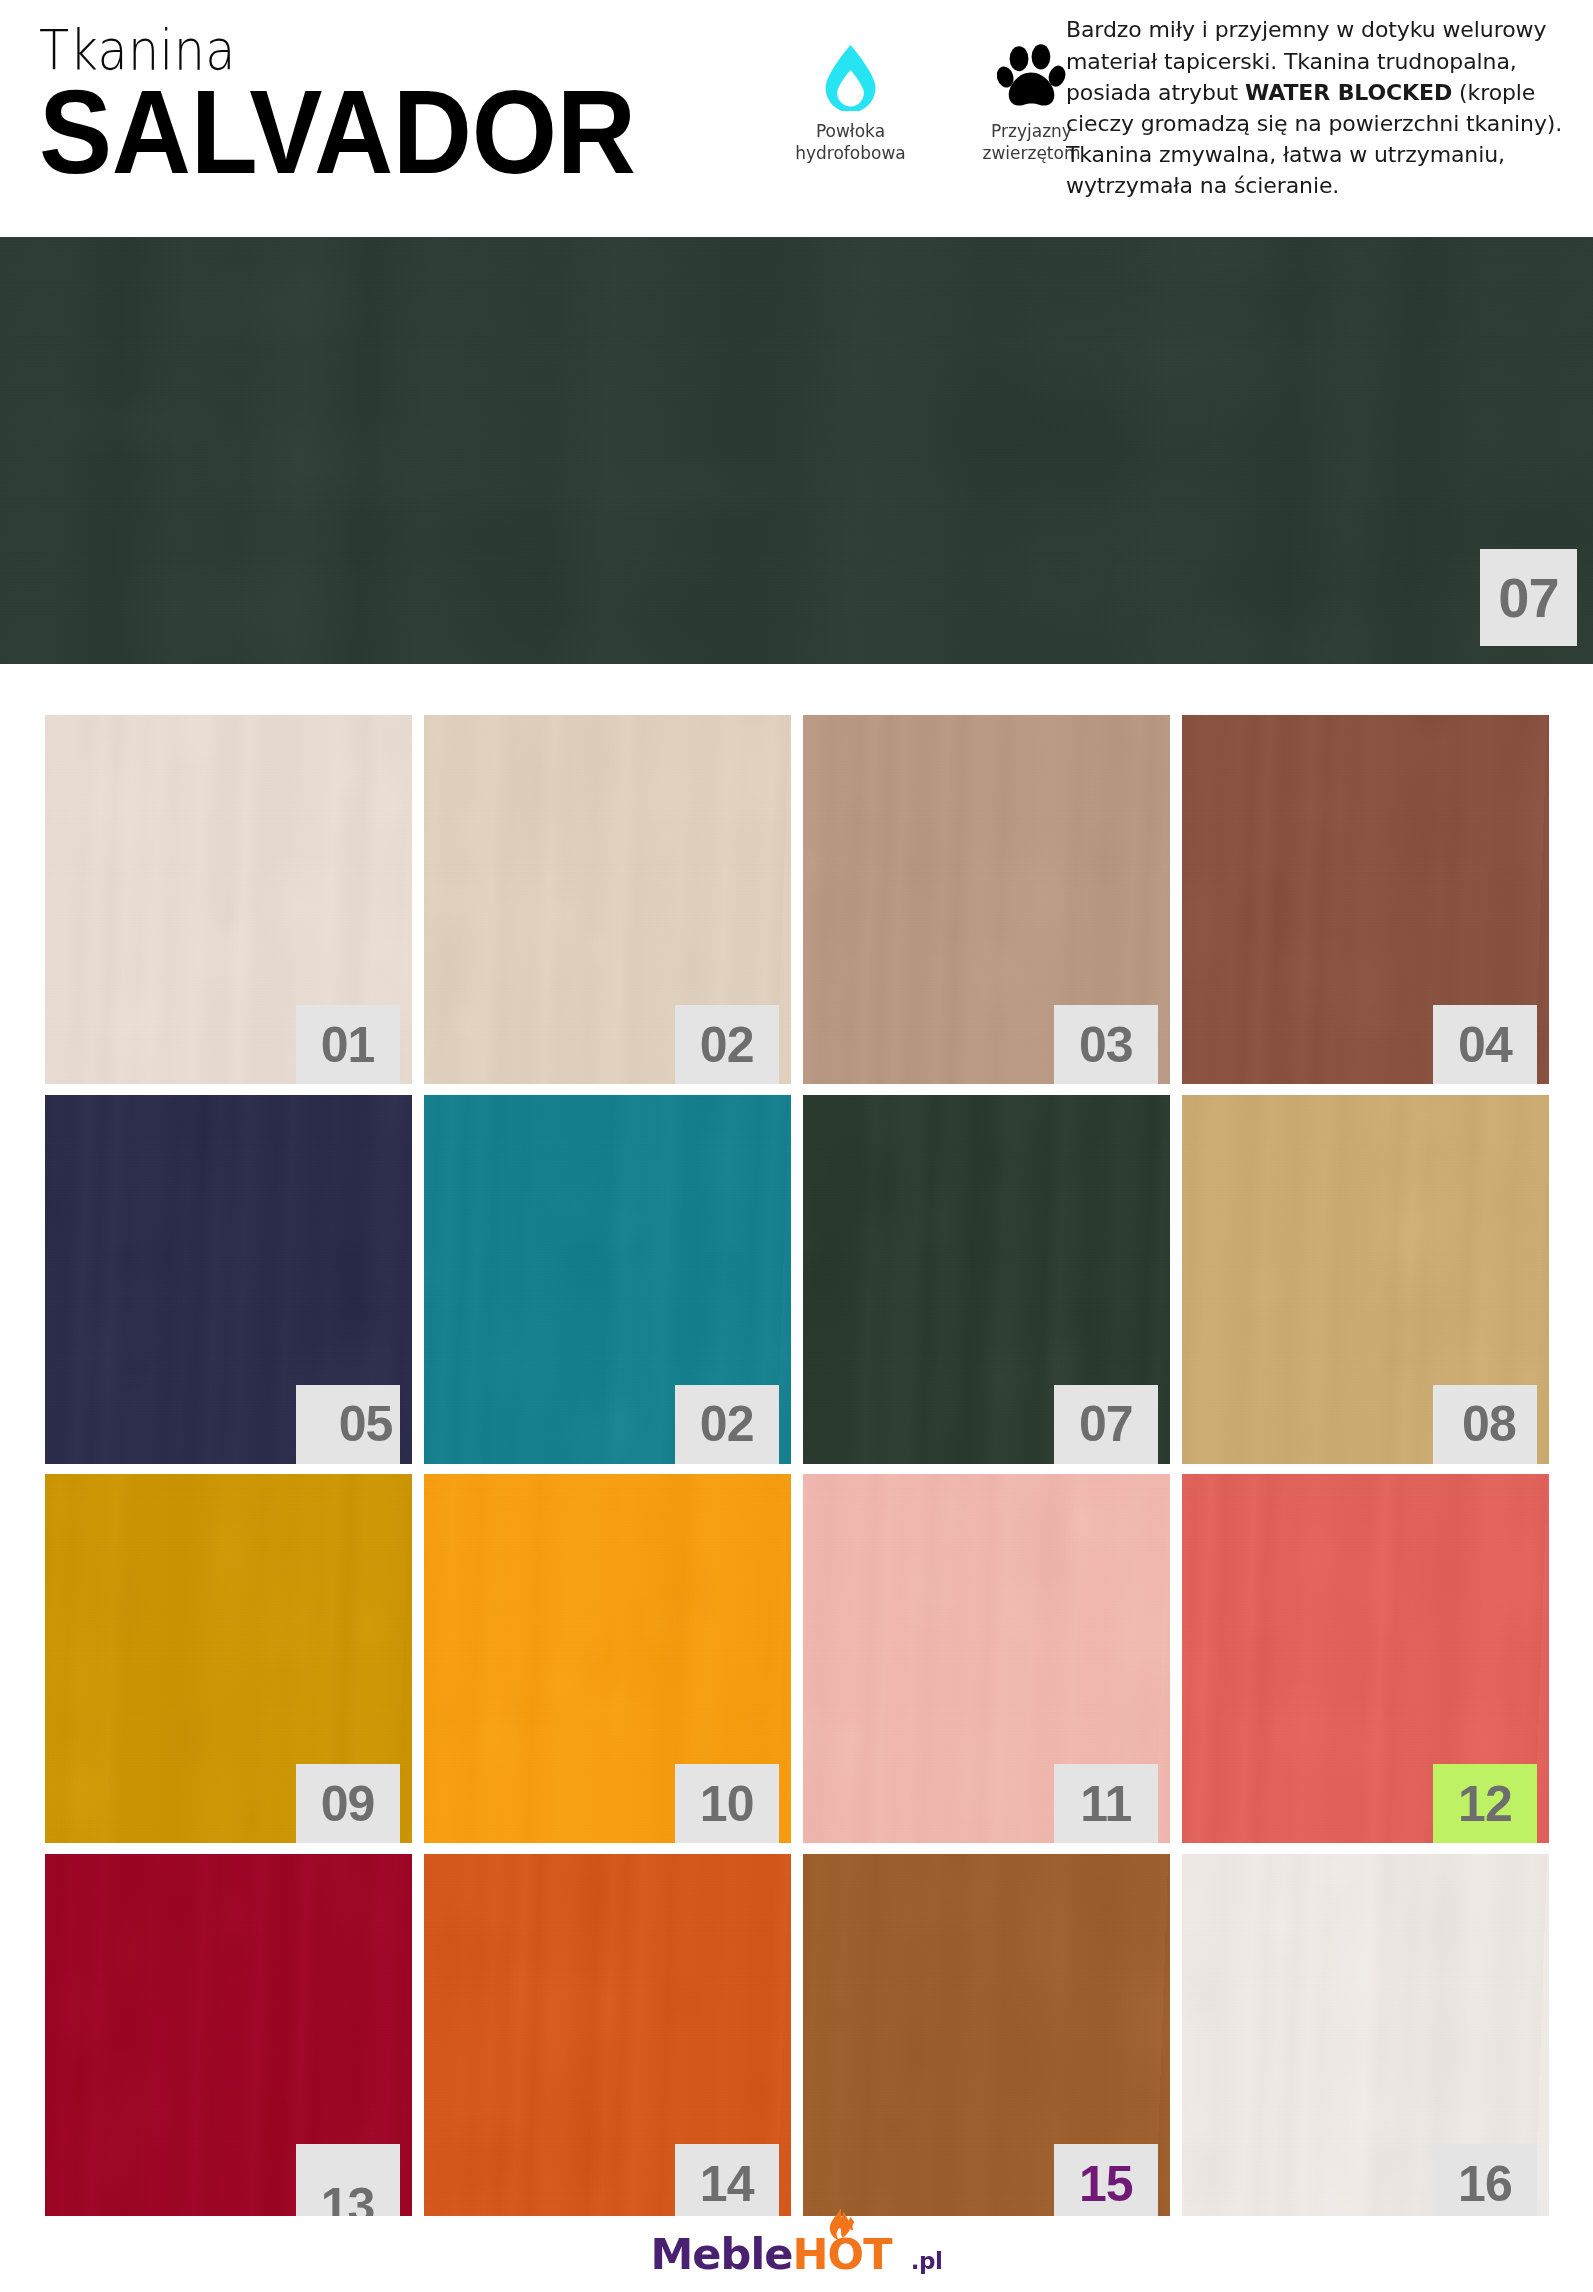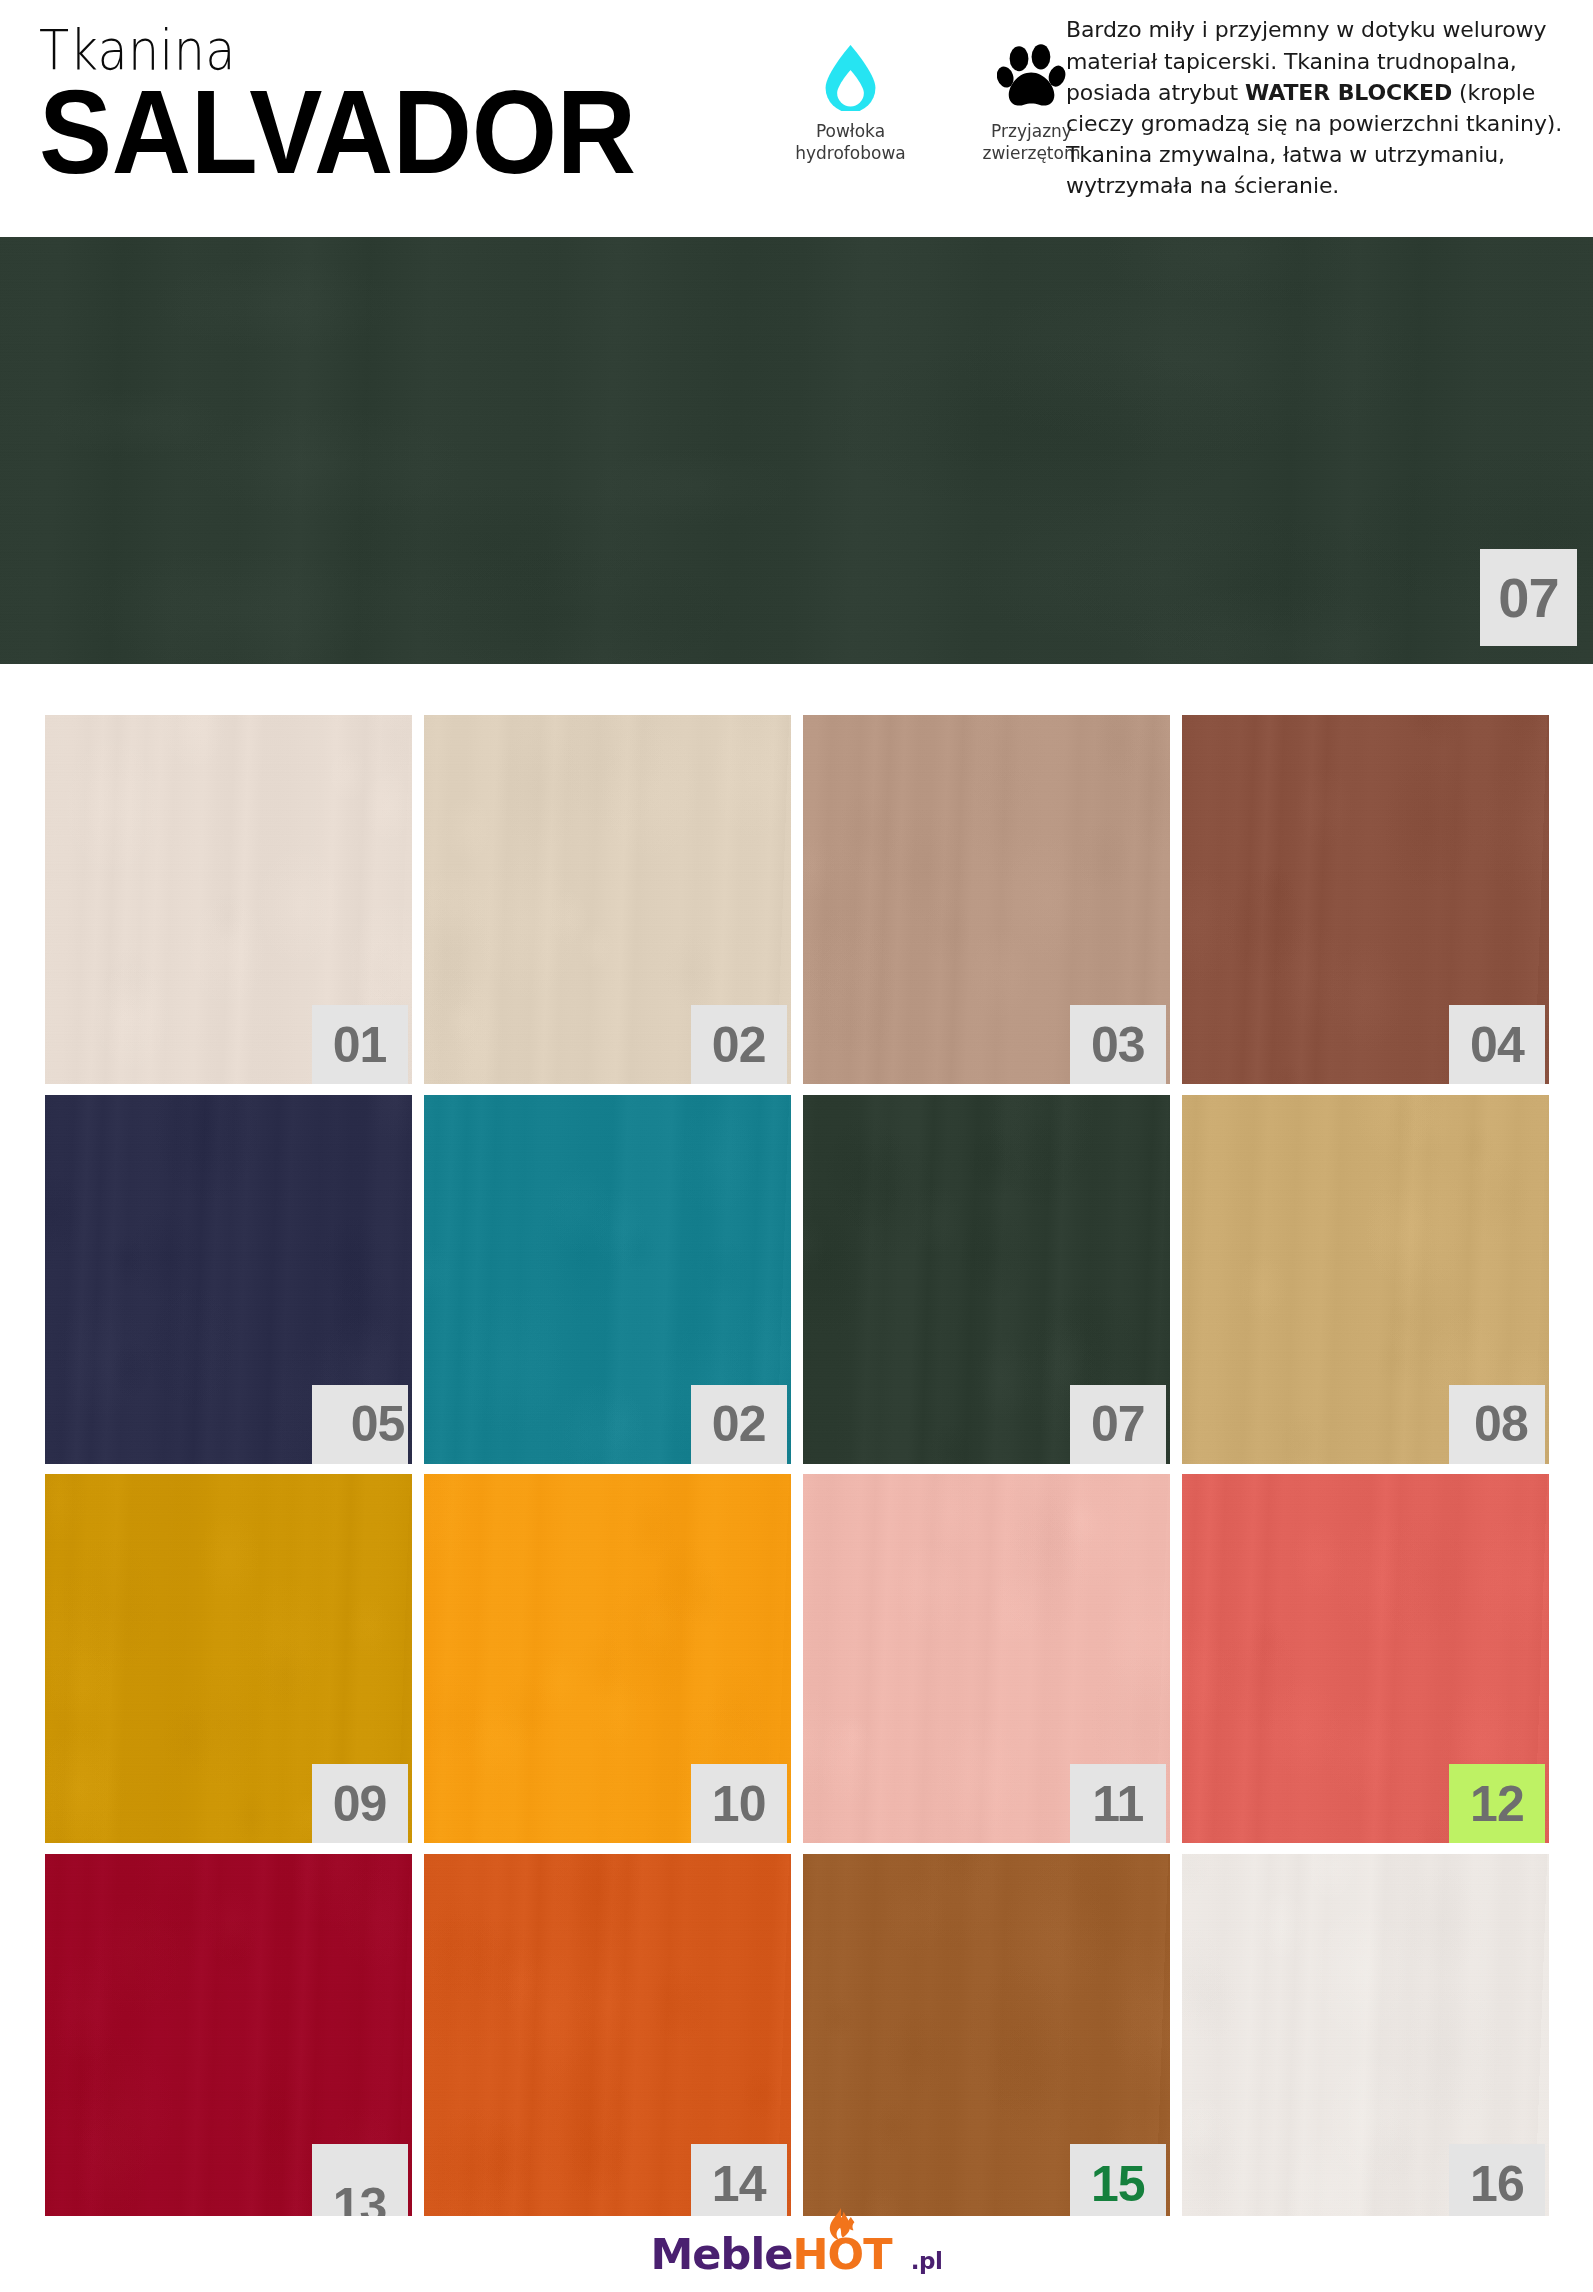--- a/index.html
+++ b/index.html
@@ -159,23 +159,23 @@
 
   .swatch {
     position: relative;
     overflow: hidden;
   }
 
   .swatch-fabric { position: absolute; inset: 0; }
 
   .swatch-badge {
     position: absolute;
-    right: 4px;
+    right: 12px;
     bottom: 0;
-    width: 96px;
+    width: 104px;
     height: 79px;
     background: #e4e4e4;
     display: flex;
     align-items: center;
     justify-content: center;
   }
 
   .swatch-badge span {
     font-family: "Liberation Sans", sans-serif;
     font-size: 50px;
@@ -369,21 +369,21 @@
       </div>
       <div class="swatch">
         <div class="swatch-fabric" style="background: repeating-linear-gradient(92deg, rgba(192, 68, 7, 0.01) 0%, rgba(234, 110, 49, 0.027) 3.85%, rgba(234, 110, 49, 0.01) 7.69%, rgba(234, 110, 49, 0.1) 11.54%, rgba(234, 110, 49, 0.04) 15.38%, rgba(234, 110, 49, 0.145) 19.23%, rgba(234, 110, 49, 0.01) 23.08%, rgba(234, 110, 49, 0.157) 26.92%, rgba(192, 68, 7, 0.137) 30.77%, rgba(234, 110, 49, 0.114) 34.62%, rgba(234, 110, 49, 0.11) 38.46%, rgba(192, 68, 7, 0.04) 42.31%, rgba(192, 68, 7, 0.145) 46.15%, rgba(234, 110, 49, 0.118) 50%, rgba(192, 68, 7, 0.063) 53.85%, rgba(234, 110, 49, 0.157) 57.69%, rgba(234, 110, 49, 0.07) 61.54%, rgba(192, 68, 7, 0.106) 65.38%, rgba(234, 110, 49, 0.043) 69.23%, rgba(192, 68, 7, 0.02) 73.08%, rgba(192, 68, 7, 0.055) 76.92%, rgba(234, 110, 49, 0.016) 80.77%, rgba(192, 68, 7, 0.024) 84.62%, rgba(192, 68, 7, 0.125) 88.46%, rgba(192, 68, 7, 0.13) 92.31%, rgba(234, 110, 49, 0.13) 96.15%), radial-gradient(17.8% 24.9% at 34.9% 43.4%, rgba(234, 110, 49, 0.14), transparent 70%), radial-gradient(11.5% 16.1% at 47.2% 82.2%, rgba(192, 68, 7, 0.14), transparent 70%), radial-gradient(13.3% 18.6% at 20.9% 29.2%, rgba(192, 68, 7, 0.14), transparent 70%), radial-gradient(15% 21% at 10.2% 24%, rgba(192, 68, 7, 0.14), transparent 70%), radial-gradient(21.4% 30% at 10.2% 35.6%, rgba(192, 68, 7, 0.14), transparent 70%), radial-gradient(17.8% 24.9% at 12.3% 85.1%, rgba(192, 68, 7, 0.14), transparent 70%), radial-gradient(9.7% 13.6% at 26.3% 34.2%, rgba(234, 110, 49, 0.14), transparent 70%), radial-gradient(11.3% 15.8% at 69.5% 40.9%, rgba(192, 68, 7, 0.14), transparent 70%), radial-gradient(11% 15.4% at 22.2% 81.8%, rgba(192, 68, 7, 0.14), transparent 70%), radial-gradient(12.8% 17.9% at 49.8% 40.8%, rgba(234, 110, 49, 0.14), transparent 70%), radial-gradient(7.6% 10.6% at 91.8% 64.7%, rgba(192, 68, 7, 0.14), transparent 70%), radial-gradient(19.6% 27.4% at 17.3% 85.8%, rgba(192, 68, 7, 0.14), transparent 70%), radial-gradient(18.8% 26.3% at 47.4% 10.2%, rgba(192, 68, 7, 0.14), transparent 70%), radial-gradient(21.2% 29.7% at 43.7% 73.7%, rgba(192, 68, 7, 0.14), transparent 70%), repeating-linear-gradient(0deg, rgba(222, 98, 37, 0.08) 0px, rgba(192, 68, 7, 0.07) 0.9px, transparent 1.8px, transparent 2.7px), linear-gradient(rgb(212, 88, 27), rgb(212, 88, 27));"></div>
         <div class="swatch-badge" style="background: rgb(228, 228, 228);">
           <span style="color: rgb(110, 110, 110);">14</span>
         </div>
       </div>
       <div class="swatch">
         <div class="swatch-fabric" style="background: repeating-linear-gradient(92deg, rgba(136, 75, 25, 0.145) 0%, rgba(178, 117, 67, 0.063) 3.85%, rgba(136, 75, 25, 0.024) 7.69%, rgba(178, 117, 67, 0.08) 11.54%, rgba(136, 75, 25, 0.035) 15.38%, rgba(136, 75, 25, 0.15) 19.23%, rgba(136, 75, 25, 0.027) 23.08%, rgba(136, 75, 25, 0.043) 26.92%, rgba(136, 75, 25, 0.118) 30.77%, rgba(136, 75, 25, 0.047) 34.62%, rgba(136, 75, 25, 0.14) 38.46%, rgba(136, 75, 25, 0.133) 42.31%, rgba(178, 117, 67, 0.03) 46.15%, rgba(178, 117, 67, 0.055) 50%, rgba(136, 75, 25, 0.094) 53.85%, rgba(136, 75, 25, 0.027) 57.69%, rgba(178, 117, 67, 0.008) 61.54%, rgba(178, 117, 67, 0.06) 65.38%, rgba(178, 117, 67, 0.094) 69.23%, rgba(136, 75, 25, 0.043) 73.08%, rgba(136, 75, 25, 0.07) 76.92%, rgba(136, 75, 25, 0.125) 80.77%, rgba(136, 75, 25, 0.063) 84.62%, rgba(178, 117, 67, 0.03) 88.46%, rgba(136, 75, 25, 0.01) 92.31%, rgba(178, 117, 67, 0.114) 96.15%), radial-gradient(19% 26.6% at 91.8% 87.7%, rgba(178, 117, 67, 0.14), transparent 70%), radial-gradient(21.6% 30.2% at 59% 50.5%, rgba(136, 75, 25, 0.14), transparent 70%), radial-gradient(11.5% 16.1% at 30.7% 16.5%, rgba(178, 117, 67, 0.14), transparent 70%), radial-gradient(20.5% 28.7% at 68.7% 21.7%, rgba(178, 117, 67, 0.14), transparent 70%), radial-gradient(12.3% 17.2% at 31% 53.6%, rgba(136, 75, 25, 0.14), transparent 70%), radial-gradient(19.2% 26.9% at 94.1% 40.6%, rgba(178, 117, 67, 0.14), transparent 70%), radial-gradient(17.9% 25.1% at 41.9% 7.5%, rgba(178, 117, 67, 0.14), transparent 70%), radial-gradient(7.7% 10.8% at 21.4% 97.4%, rgba(178, 117, 67, 0.14), transparent 70%), radial-gradient(19.1% 26.7% at 64.8% 61%, rgba(136, 75, 25, 0.14), transparent 70%), radial-gradient(21.8% 30.5% at 78.1% 11.9%, rgba(136, 75, 25, 0.14), transparent 70%), radial-gradient(18.5% 25.9% at 97.1% 48.7%, rgba(178, 117, 67, 0.14), transparent 70%), radial-gradient(6% 8.4% at 9.6% 44.4%, rgba(136, 75, 25, 0.14), transparent 70%), radial-gradient(10.9% 15.3% at 43.8% 1.4%, rgba(136, 75, 25, 0.14), transparent 70%), radial-gradient(7.4% 10.4% at 24.6% 74.1%, rgba(136, 75, 25, 0.14), transparent 70%), repeating-linear-gradient(0deg, rgba(166, 105, 55, 0.08) 0px, rgba(136, 75, 25, 0.07) 0.9px, transparent 1.8px, transparent 2.7px), linear-gradient(rgb(156, 95, 45), rgb(156, 95, 45));"></div>
         <div class="swatch-badge" style="background: rgb(228, 228, 228);">
-          <span style="color: #15803d;">15</span>
+          <span style="color: #701a75;">15</span>
         </div>
       </div>
       <div class="swatch">
         <div class="swatch-fabric" style="background: repeating-linear-gradient(92deg, rgba(255, 253, 249, 0.12) 0%, rgba(255, 253, 249, 0.098) 3.85%, rgba(255, 253, 249, 0.03) 7.69%, rgba(216, 211, 207, 0.06) 11.54%, rgba(255, 253, 249, 0.035) 15.38%, rgba(255, 253, 249, 0.153) 19.23%, rgba(216, 211, 207, 0.047) 23.08%, rgba(255, 253, 249, 0.094) 26.92%, rgba(216, 211, 207, 0.094) 30.77%, rgba(255, 253, 249, 0.14) 34.62%, rgba(255, 253, 249, 0.008) 38.46%, rgba(255, 253, 249, 0.067) 42.31%, rgba(255, 253, 249, 0.075) 46.15%, rgba(255, 253, 249, 0.157) 50%, rgba(216, 211, 207, 0.13) 53.85%, rgba(216, 211, 207, 0.06) 57.69%, rgba(216, 211, 207, 0.1) 61.54%, rgba(255, 253, 249, 0.01) 65.38%, rgba(216, 211, 207, 0.15) 69.23%, rgba(216, 211, 207, 0.067) 73.08%, rgba(255, 253, 249, 0.09) 76.92%, rgba(255, 253, 249, 0.075) 80.77%, rgba(216, 211, 207, 0.1) 84.62%, rgba(216, 211, 207, 0.094) 88.46%, rgba(255, 253, 249, 0.055) 92.31%, rgba(216, 211, 207, 0.1) 96.15%), radial-gradient(20.1% 28.1% at 48.8% 32%, rgba(255, 253, 249, 0.14), transparent 70%), radial-gradient(15.7% 22% at 70.8% 18.7%, rgba(216, 211, 207, 0.14), transparent 70%), radial-gradient(9.7% 13.6% at 40.6% 3.8%, rgba(255, 253, 249, 0.14), transparent 70%), radial-gradient(10.1% 14.1% at 27.2% 19.3%, rgba(255, 253, 249, 0.14), transparent 70%), radial-gradient(19.1% 26.7% at 51.7% 71.5%, rgba(255, 253, 249, 0.14), transparent 70%), radial-gradient(20.5% 28.7% at 75.8% 96.1%, rgba(255, 253, 249, 0.14), transparent 70%), radial-gradient(10.1% 14.1% at 57.5% 80.8%, rgba(216, 211, 207, 0.14), transparent 70%), radial-gradient(20.1% 28.1% at 73.4% 53.9%, rgba(216, 211, 207, 0.14), transparent 70%), radial-gradient(11.2% 15.7% at 7.3% 40.3%, rgba(216, 211, 207, 0.14), transparent 70%), radial-gradient(14.8% 20.7% at 6.3% 83%, rgba(216, 211, 207, 0.14), transparent 70%), radial-gradient(13.4% 18.8% at 2.4% 32.7%, rgba(216, 211, 207, 0.14), transparent 70%), radial-gradient(8.5% 11.9% at 1.8% 3%, rgba(216, 211, 207, 0.14), transparent 70%), radial-gradient(19% 26.6% at 40.3% 92.6%, rgba(255, 253, 249, 0.14), transparent 70%), radial-gradient(9.6% 13.4% at 5.5% 74.4%, rgba(255, 253, 249, 0.14), transparent 70%), repeating-linear-gradient(0deg, rgba(246, 241, 237, 0.08) 0px, rgba(216, 211, 207, 0.07) 0.9px, transparent 1.8px, transparent 2.7px), linear-gradient(rgb(236, 231, 227), rgb(236, 231, 227));"></div>
         <div class="swatch-badge" style="background: rgb(228, 228, 228);">
           <span style="color: rgb(110, 110, 110);">16</span>
         </div>
       </div>
     </div>
 

